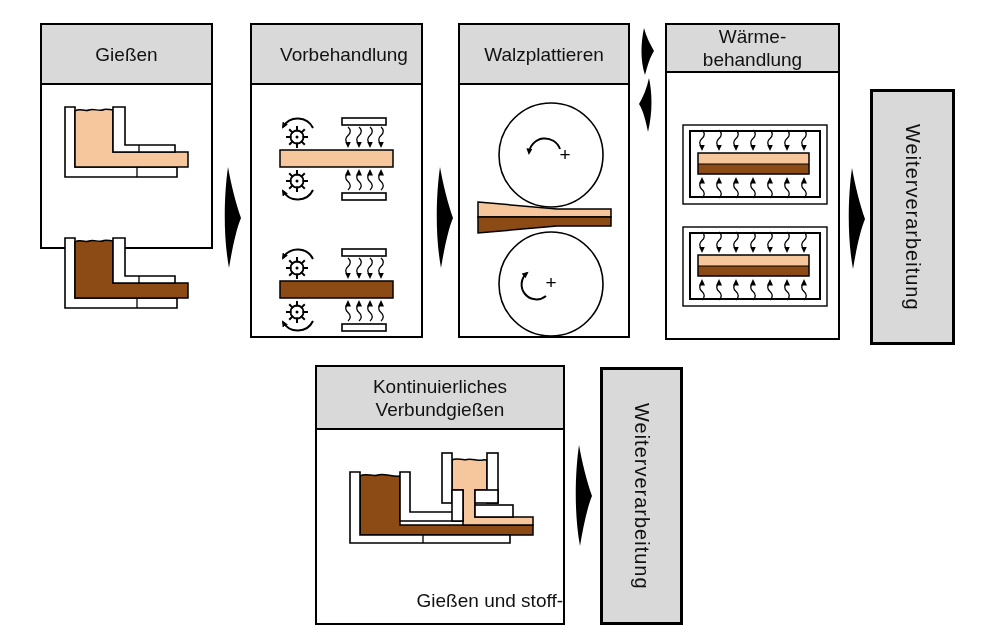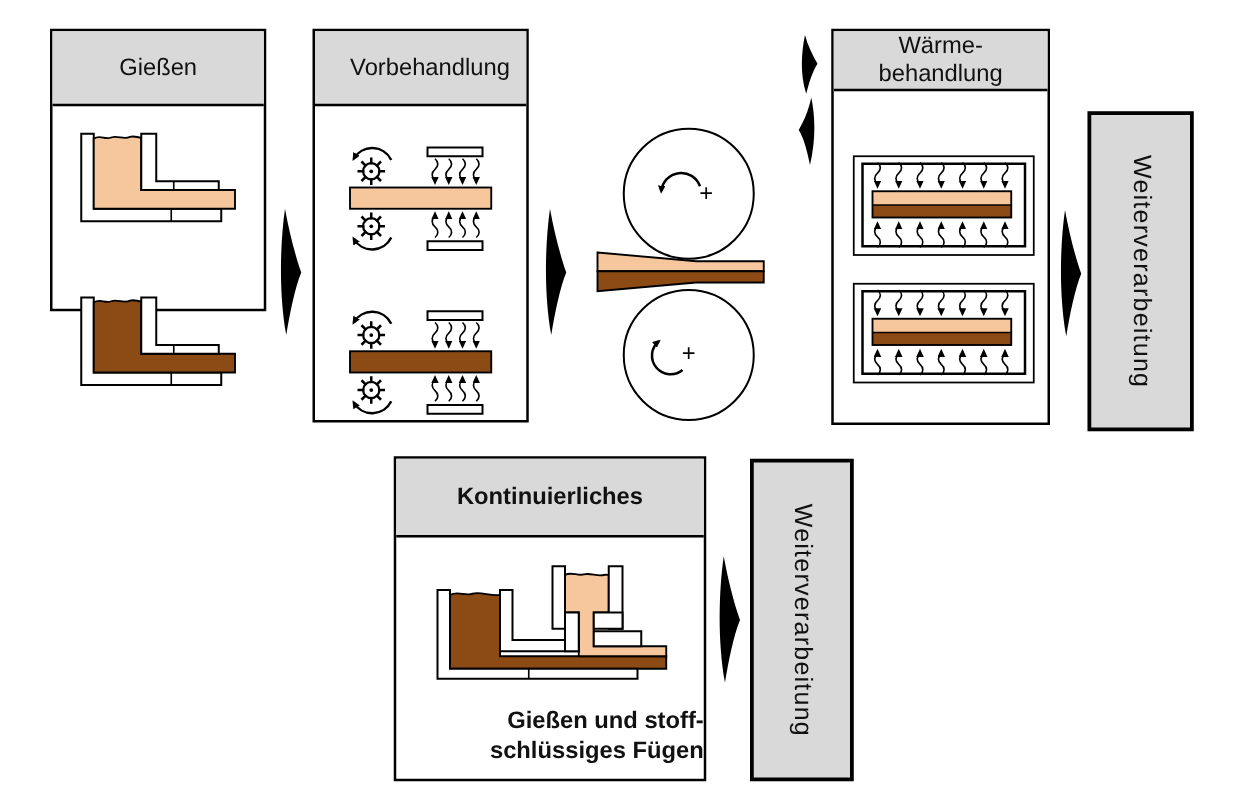--- a/index.html
+++ b/index.html
@@ -58,41 +58,47 @@
     <div class="pbox-body"></div>
   </div>
 
   <div class="pbox" style="left:250px; top:23px; width:173px; height:315px;">
     <div class="pbox-header" style="height:60px;padding-left:15px;">
       <span>Vorbehandlung</span>
     </div>
     <div class="pbox-body"></div>
   </div>
 
+  <div class="pbox" style="left:458px; top:23px; width:172px; height:315px;">
+    <div class="pbox-header" style="height:60px;">
+      <span>Walzplattieren</span>
+    </div>
+    <div class="pbox-body"></div>
+  </div>
 
   <div class="pbox" style="left:665px; top:23px; width:175px; height:317px;">
     <div class="pbox-header" style="height:48px;">
       <span>Wärme-</span>
       <span>behandlung</span>
     </div>
     <div class="pbox-body"></div>
   </div>
 
   <div class="vbox" style="left:870px; top:89px; width:85px; height:256px;">
     <span>Weiterverarbeitung</span>
   </div>
 
-  <div class="pbox" style="left:315px; top:365px; width:250px; height:260px;font-weight:bold;">
+  <div class="pbox" style="left:315px; top:365px; width:250px; height:260px;">
     <div class="pbox-header" style="height:63px;">
       <span>Kontinuierliches</span>
+      <span>Verbundgießen</span>
     </div>
     <div class="pbox-body" style="height:193px;">
       <div class="caption">
         <div>Gießen und stoff-</div>
-        <div>schlüssiges Fügen</div>
       </div>
     </div>
   </div>
 
   <div class="vbox" style="left:600px; top:367px; width:83px; height:258px;">
     <span>Weiterverarbeitung</span>
   </div>
 
   <svg class="overlay" width="1000" height="642" viewBox="0 0 1000 642">
     <defs>

